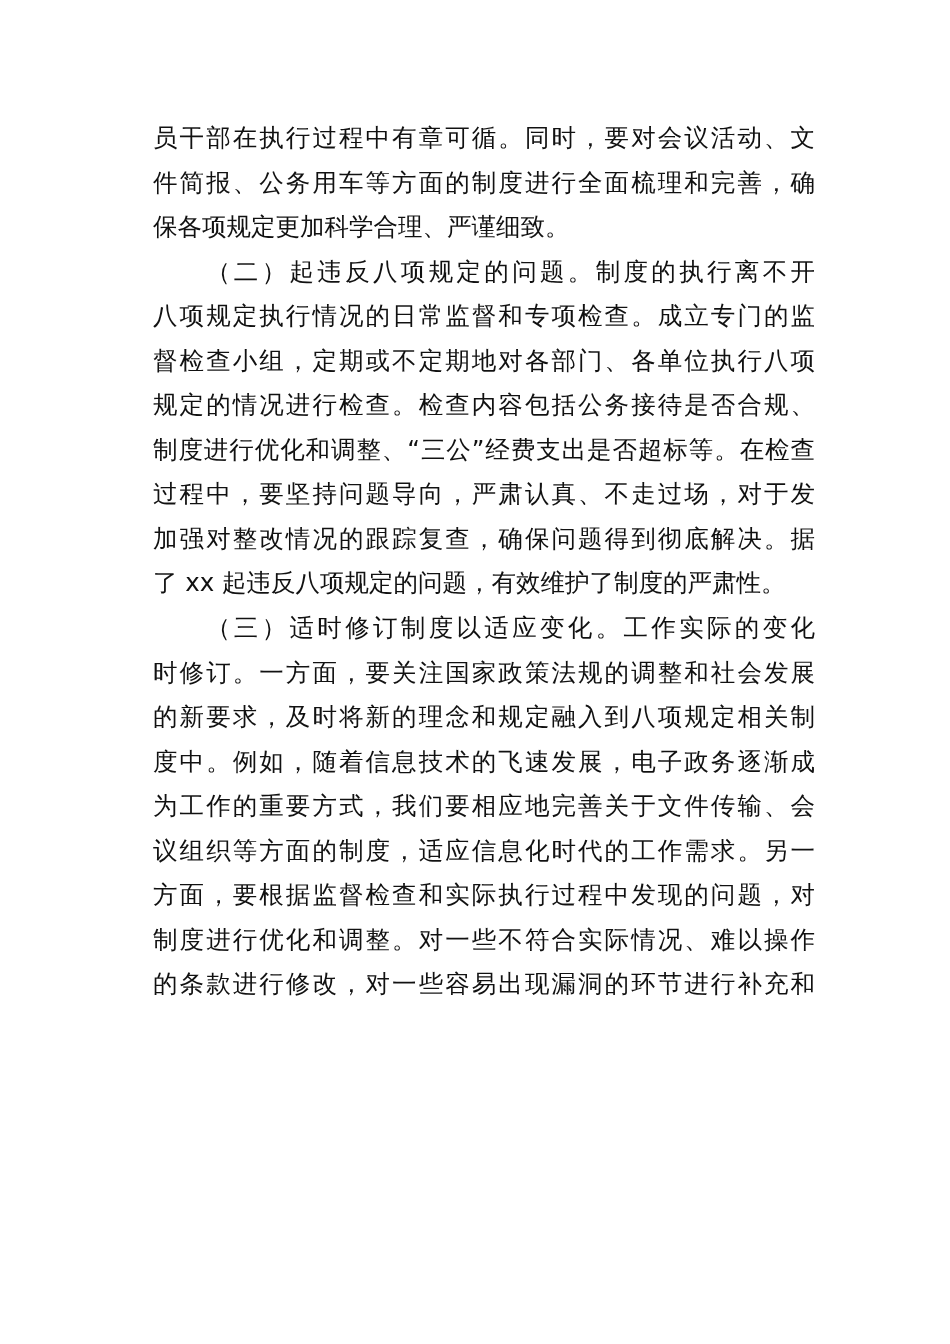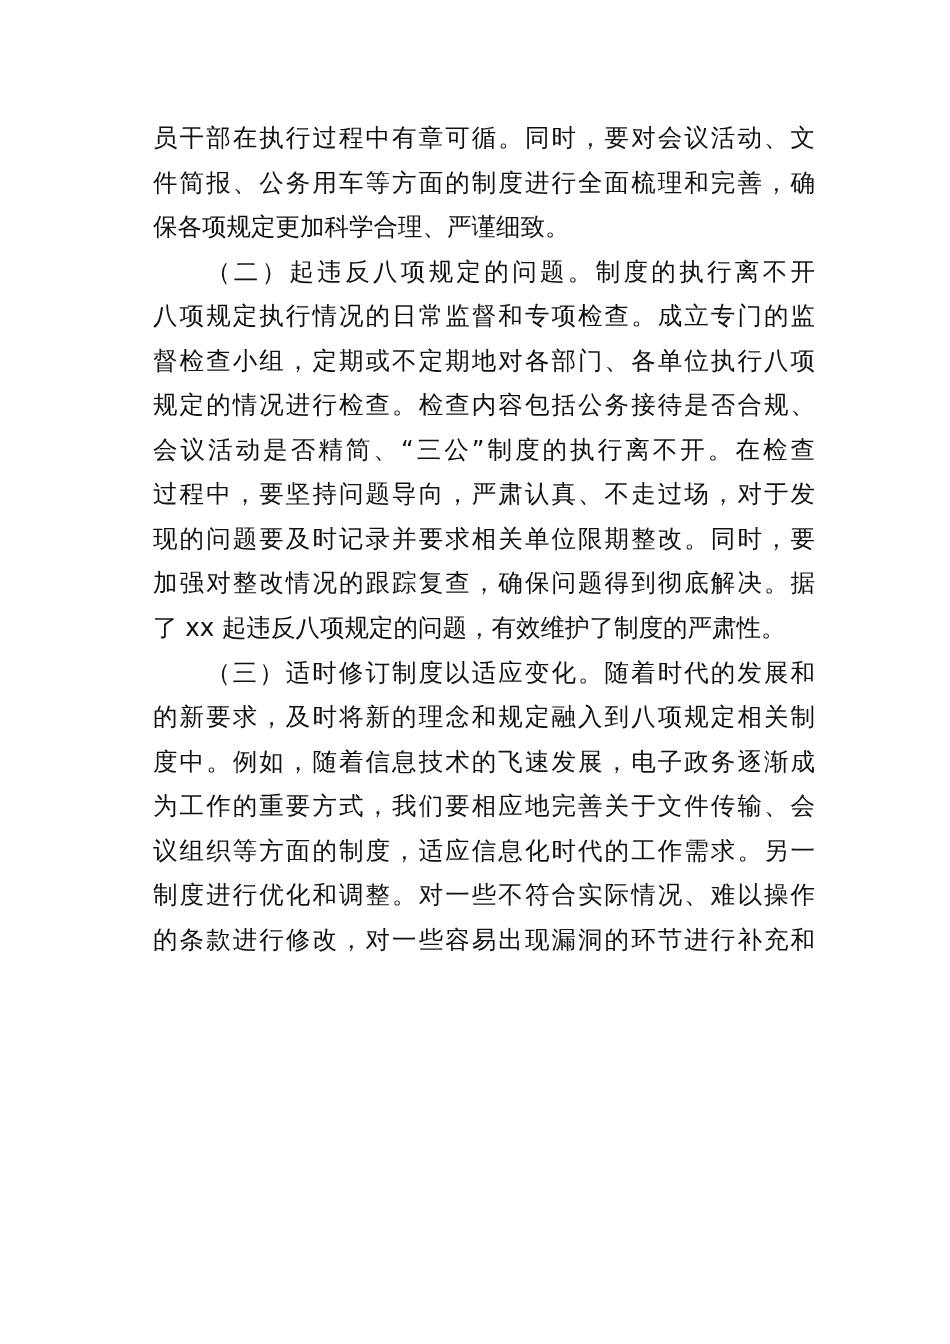--- a/index.html
+++ b/index.html
@@ -57,31 +57,32 @@
       <span class="line">员干部在执行过程中有章可循。同时，要对会议活动、文</span>
       <span class="line">件简报、公务用车等方面的制度进行全面梳理和完善，确</span>
       <span class="line last">保各项规定更加科学合理、严谨细致。</span>
     </div>
 
     <div>
       <span class="line indent">（二）起违反八项规定的问题。制度的执行离不开</span>
       <span class="line">八项规定执行情况的日常监督和专项检查。成立专门的监</span>
       <span class="line">督检查小组，定期或不定期地对各部门、各单位执行八项</span>
       <span class="line">规定的情况进行检查。检查内容包括公务接待是否合规、</span>
-      <span class="line">会议活动是否精简、“三公”制度的执行离不开。在检查</span>
+      <span class="line">制度进行优化和调整、“三公”经费支出是否超标等。在检查</span>
       <span class="line">过程中，要坚持问题导向，严肃认真、不走过场，对于发</span>
-      <span class="line">现的问题要及时记录并要求相关单位限期整改。同时，要</span>
       <span class="line">加强对整改情况的跟踪复查，确保问题得到彻底解决。据</span>
       <span class="line last">了 xx 起违反八项规定的问题，有效维护了制度的严肃性。</span>
     </div>
 
     <div>
-      <span class="line indent">（三）适时修订制度以适应变化。随着时代的发展和</span>
+      <span class="line indent">（三）适时修订制度以适应变化。工作实际的变化</span>
+      <span class="line">时修订。一方面，要关注国家政策法规的调整和社会发展</span>
       <span class="line">的新要求，及时将新的理念和规定融入到八项规定相关制</span>
       <span class="line">度中。例如，随着信息技术的飞速发展，电子政务逐渐成</span>
       <span class="line">为工作的重要方式，我们要相应地完善关于文件传输、会</span>
       <span class="line">议组织等方面的制度，适应信息化时代的工作需求。另一</span>
+      <span class="line">方面，要根据监督检查和实际执行过程中发现的问题，对</span>
       <span class="line">制度进行优化和调整。对一些不符合实际情况、难以操作</span>
       <span class="line">的条款进行修改，对一些容易出现漏洞的环节进行补充和</span>
     </div>
 
   </div>
 </div>
 
 </body></html>

